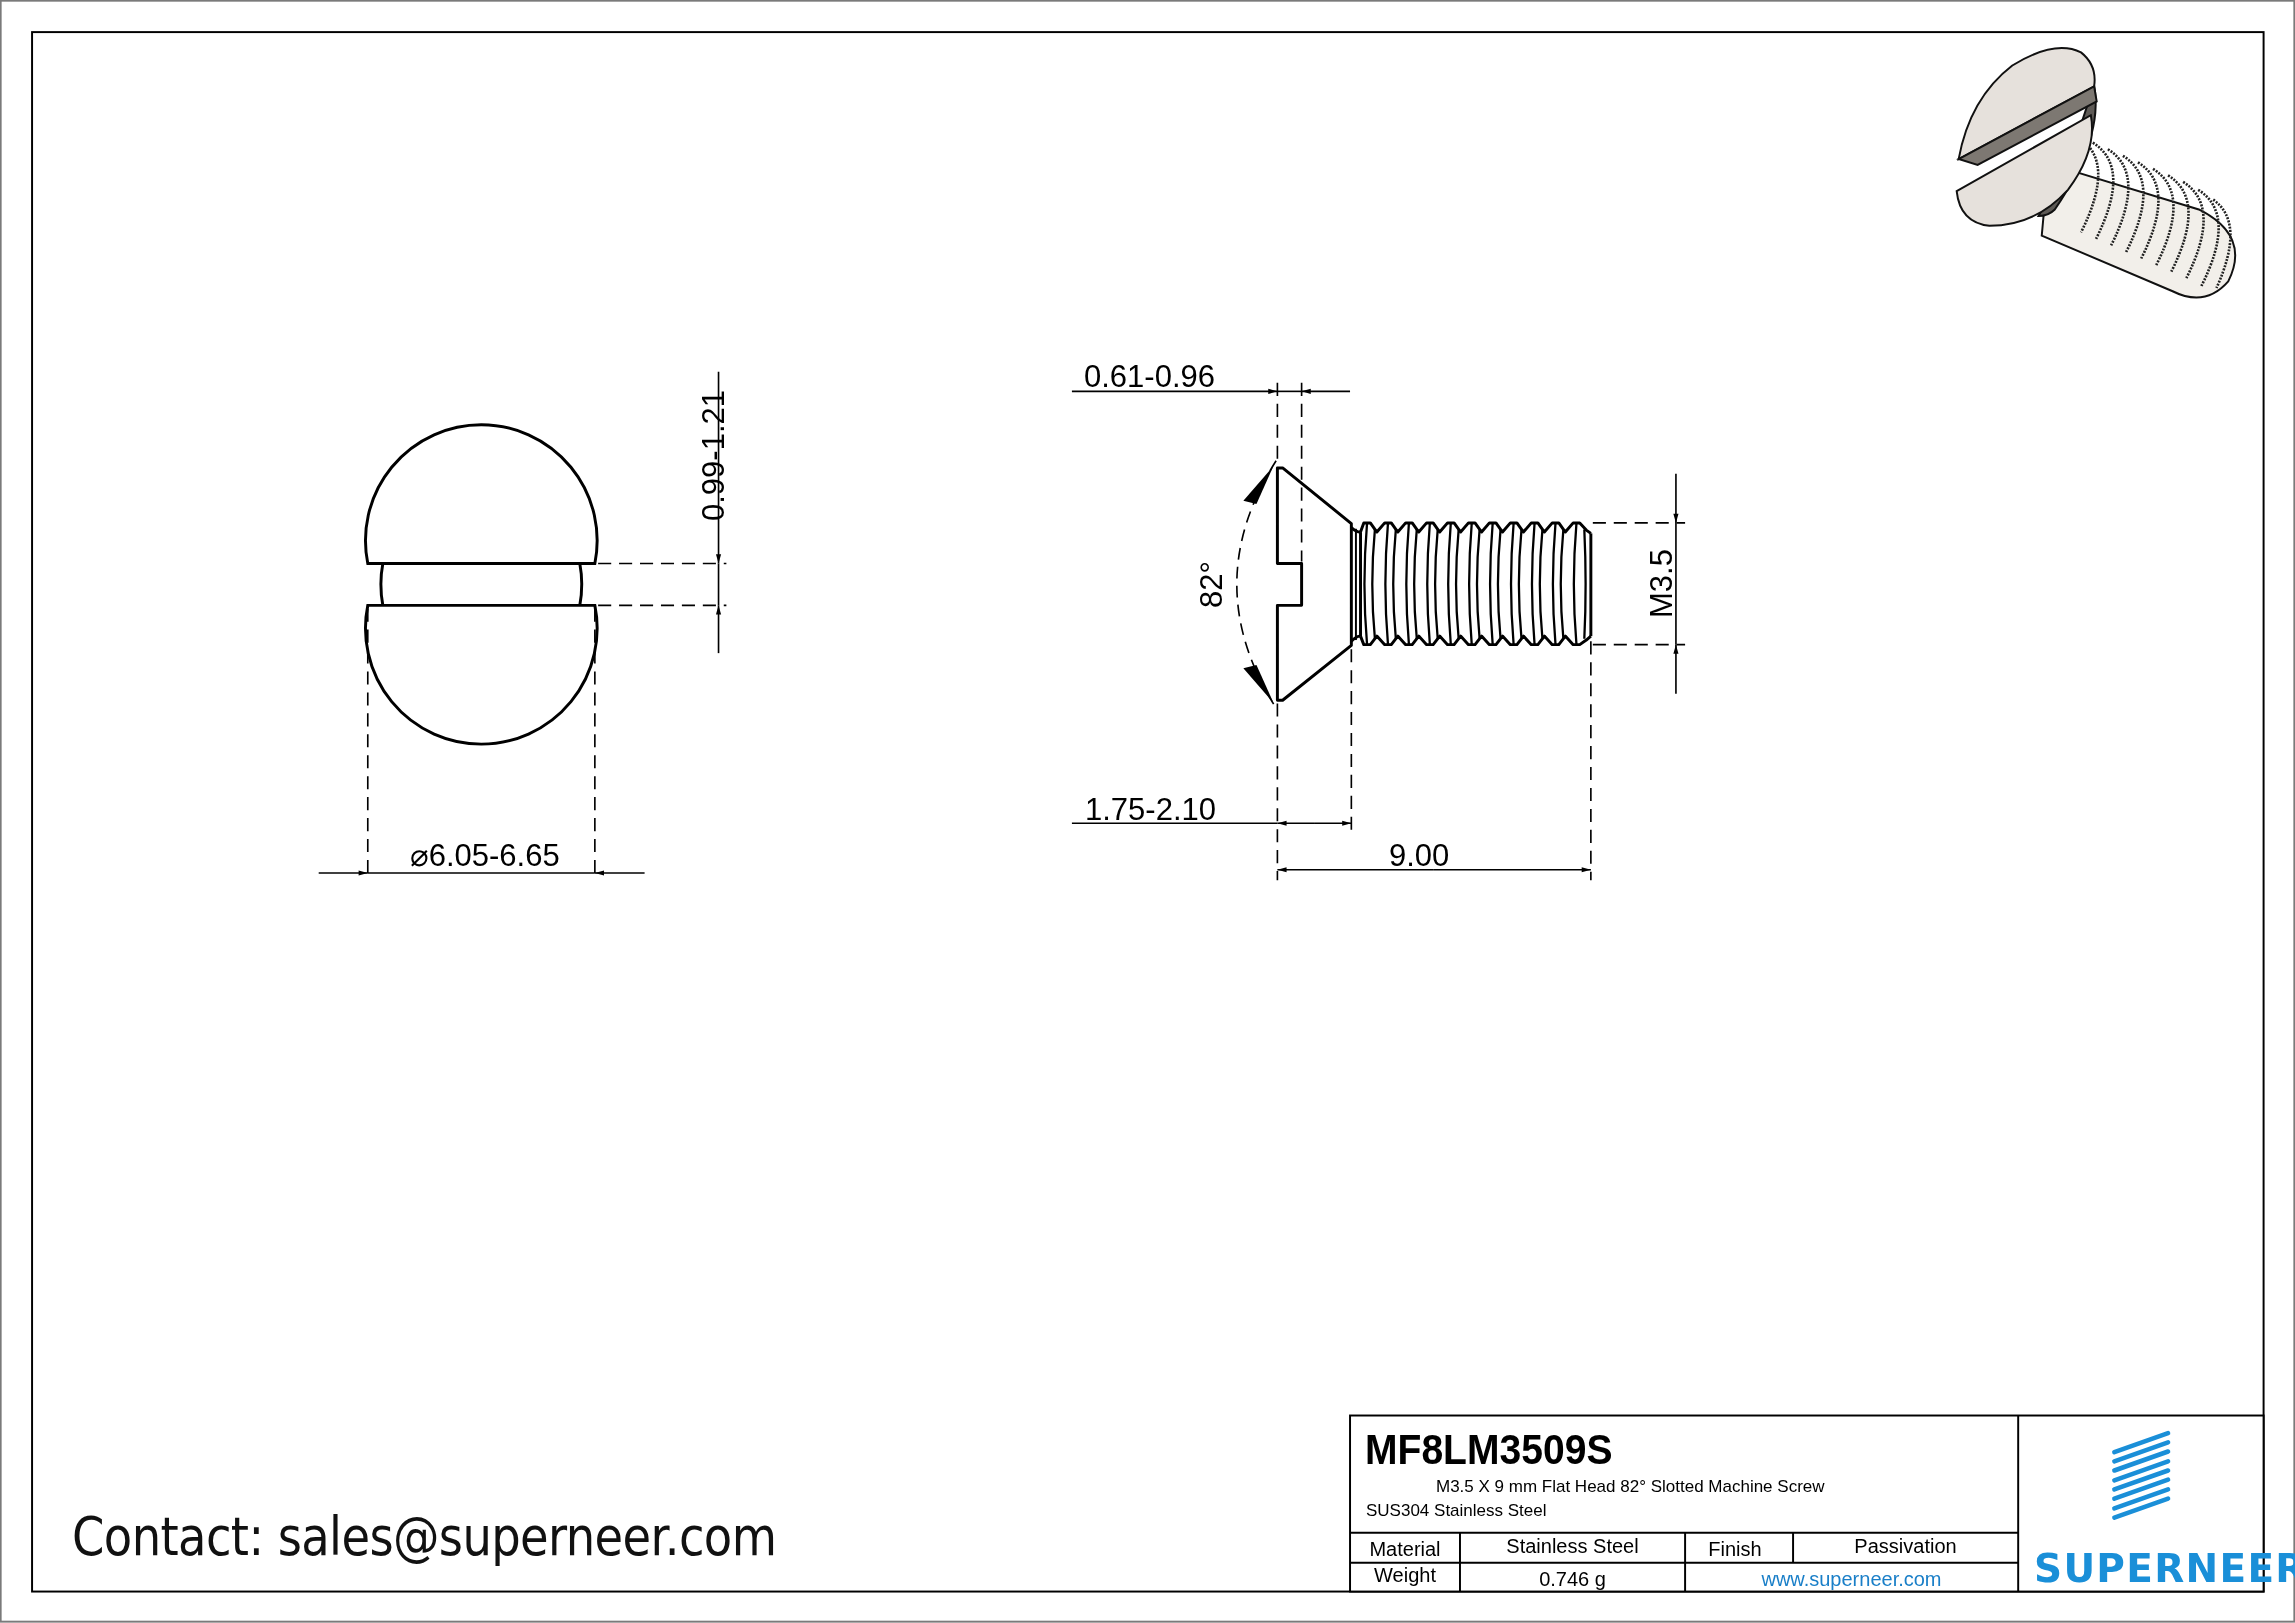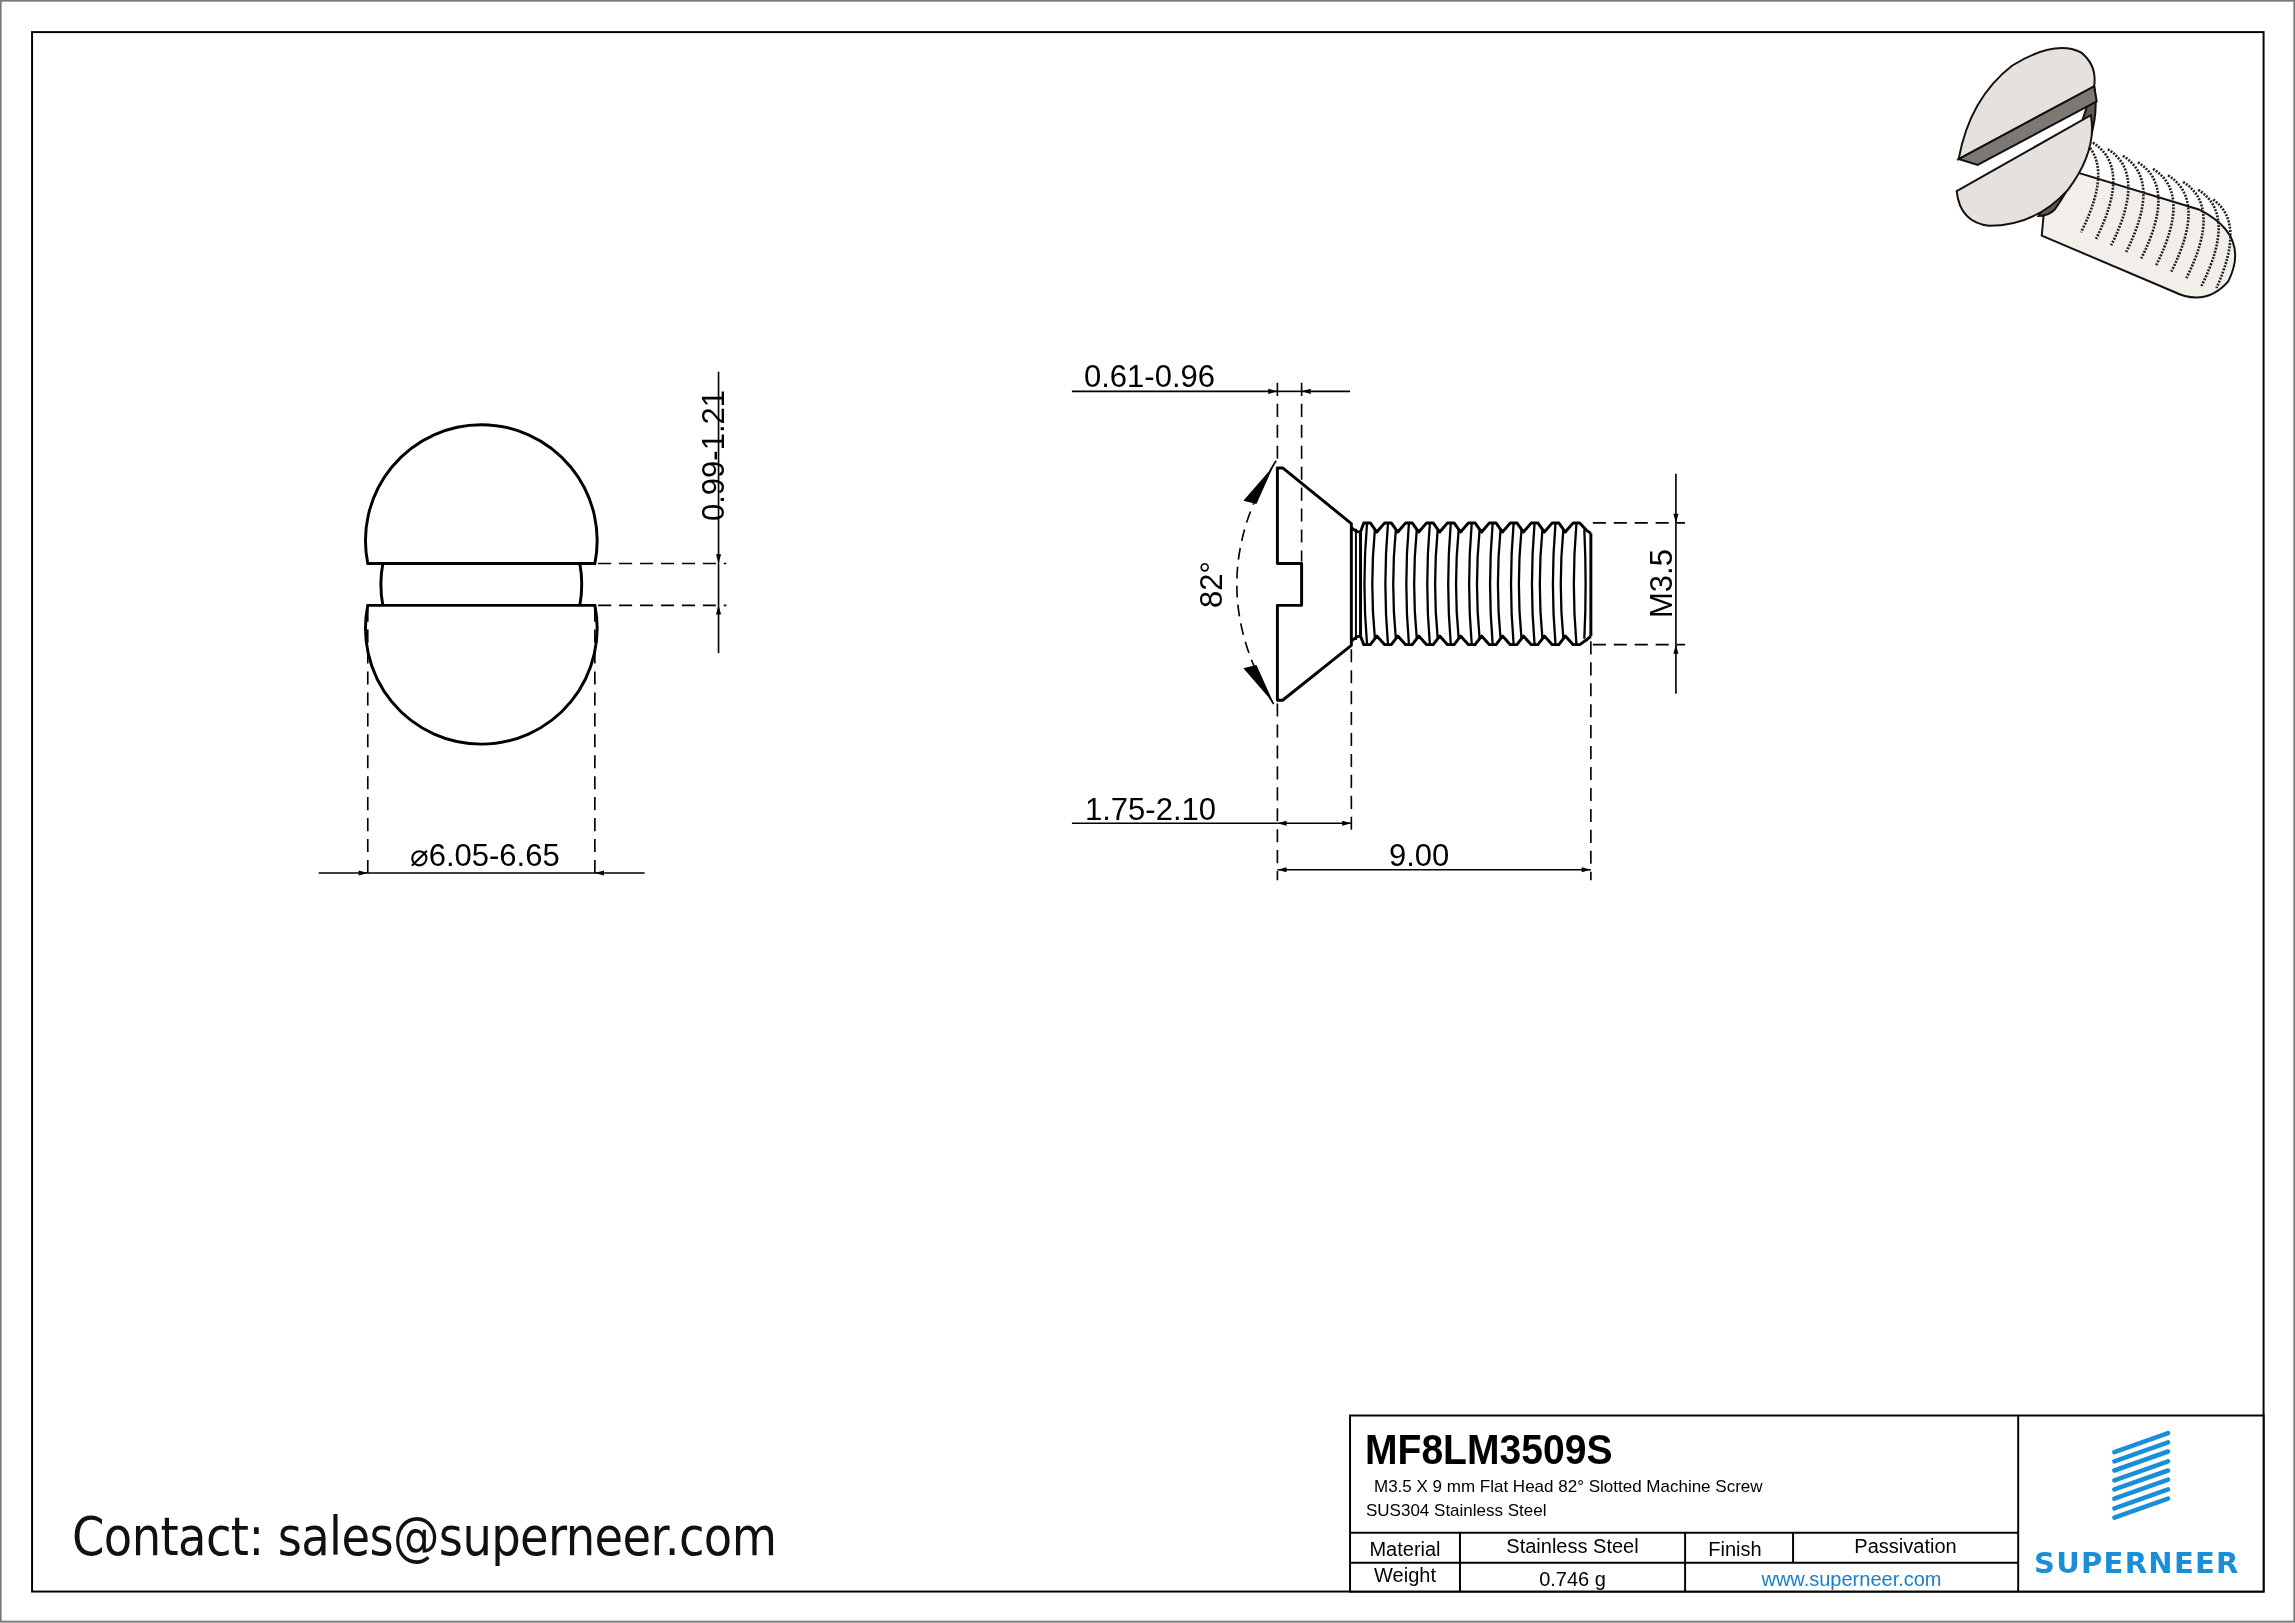--- a/index.html
+++ b/index.html
@@ -3,25 +3,25 @@
 <meta charset="utf-8">
 <style>
   html, body { margin: 0; padding: 0; background: #ffffff; }
   body { width: 2295px; height: 1623px; position: relative; overflow: hidden; font-family: "Liberation Sans", sans-serif; }
   #sheet { position: absolute; left: 0; top: 0; width: 2295px; height: 1623px; }
   .dim-text { position: absolute; font-family: "Liberation Sans", sans-serif; font-size: 31px; color: #000; white-space: nowrap; line-height: 1; }
   .rot { transform: rotate(-90deg); transform-origin: center center; }
   #contact { position: absolute; left: 72px; top: 1505px; font-family: "DejaVu Sans", sans-serif; font-size: 54px; color: #111; letter-spacing: -0.7px; transform: scaleX(0.86); transform-origin: left center; white-space: nowrap; }
   .tb-text { position: absolute; white-space: nowrap; color: #000; line-height: 1; font-family: "Liberation Sans", sans-serif; }
   #tb-title { left: 1365px; top: 1429px; font-size: 42px; font-weight: bold; transform: scaleX(0.93); transform-origin: left center; }
-  #tb-desc1 { left: 1374px; top: 1478px; font-size: 17px; }
+  #tb-desc1 { left: 1436px; top: 1478px; font-size: 17px; }
   #tb-desc2 { left: 1366px; top: 1502px; font-size: 17px; }
   .tb-cell { position: absolute; display: flex; align-items: center; justify-content: center; font-size: 20px; color: #000; white-space: nowrap; }
   .tb-link { color: #1a7fc8; }
-  #logo-word { position: absolute; left: 2034px; top: 1549px; width: 216px; font-family: "DejaVu Sans", sans-serif; font-weight: bold; font-size: 29px; color: #1a8fd8; letter-spacing: 1.3px; text-align: left; line-height: 1; }
+  #logo-word { position: absolute; left: 2034px; top: 1549px; width: 216px; font-family: "DejaVu Sans", sans-serif; font-weight: bold; font-size: 39px; color: #1a8fd8; letter-spacing: 1.3px; text-align: center; line-height: 1; }
 </style>
 </head>
 <body>
 
 <div id="sheet">
 <svg width="2295" height="1623" viewBox="0 0 3507 2480" xmlns="http://www.w3.org/2000/svg">
   <defs>
     <marker id="arr" viewBox="0 0 10 10" refX="10" refY="5" markerWidth="28" markerHeight="14" markerUnits="userSpaceOnUse" orient="auto-start-reverse">
       <path d="M0,2.2 L10,5 L0,7.8 Z" fill="#000"></path>
     </marker>

